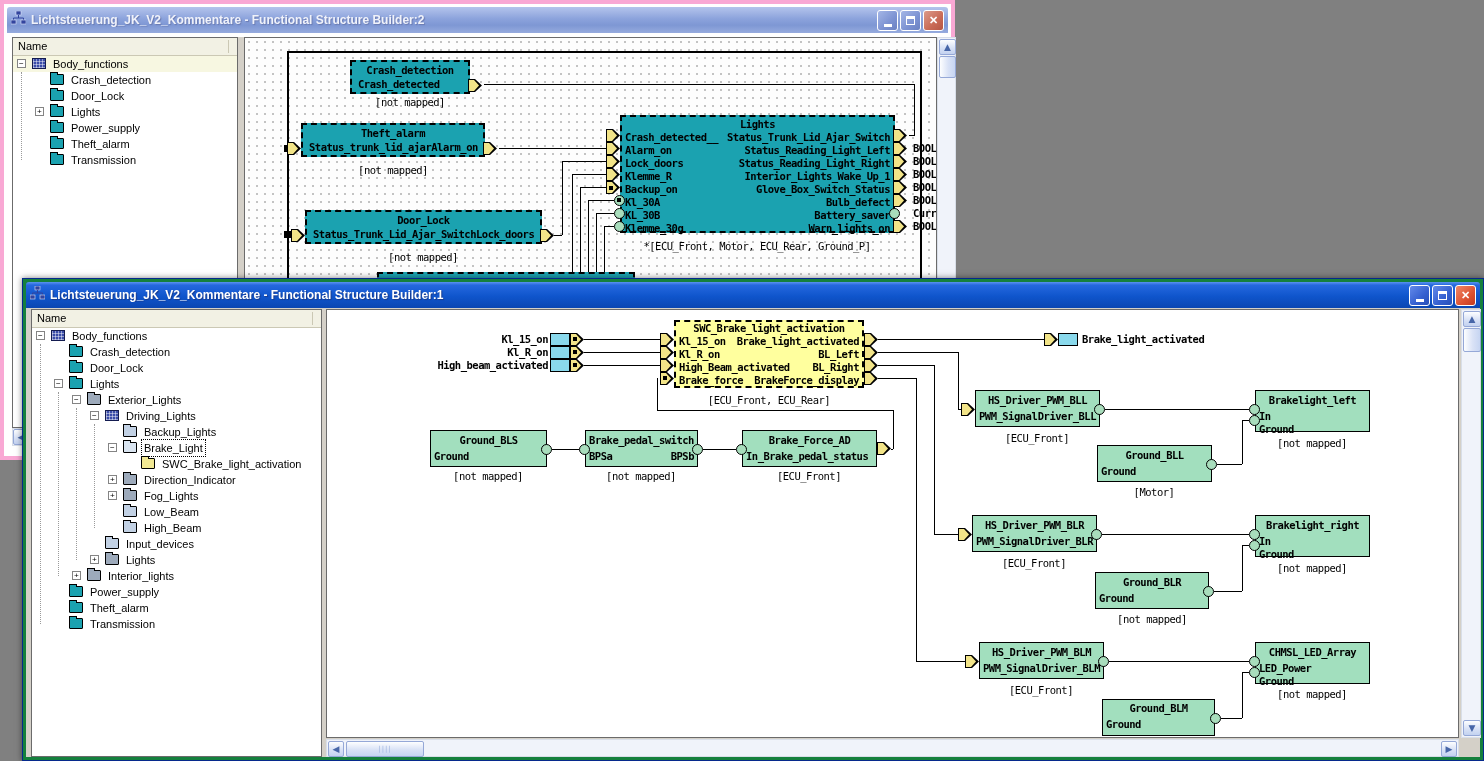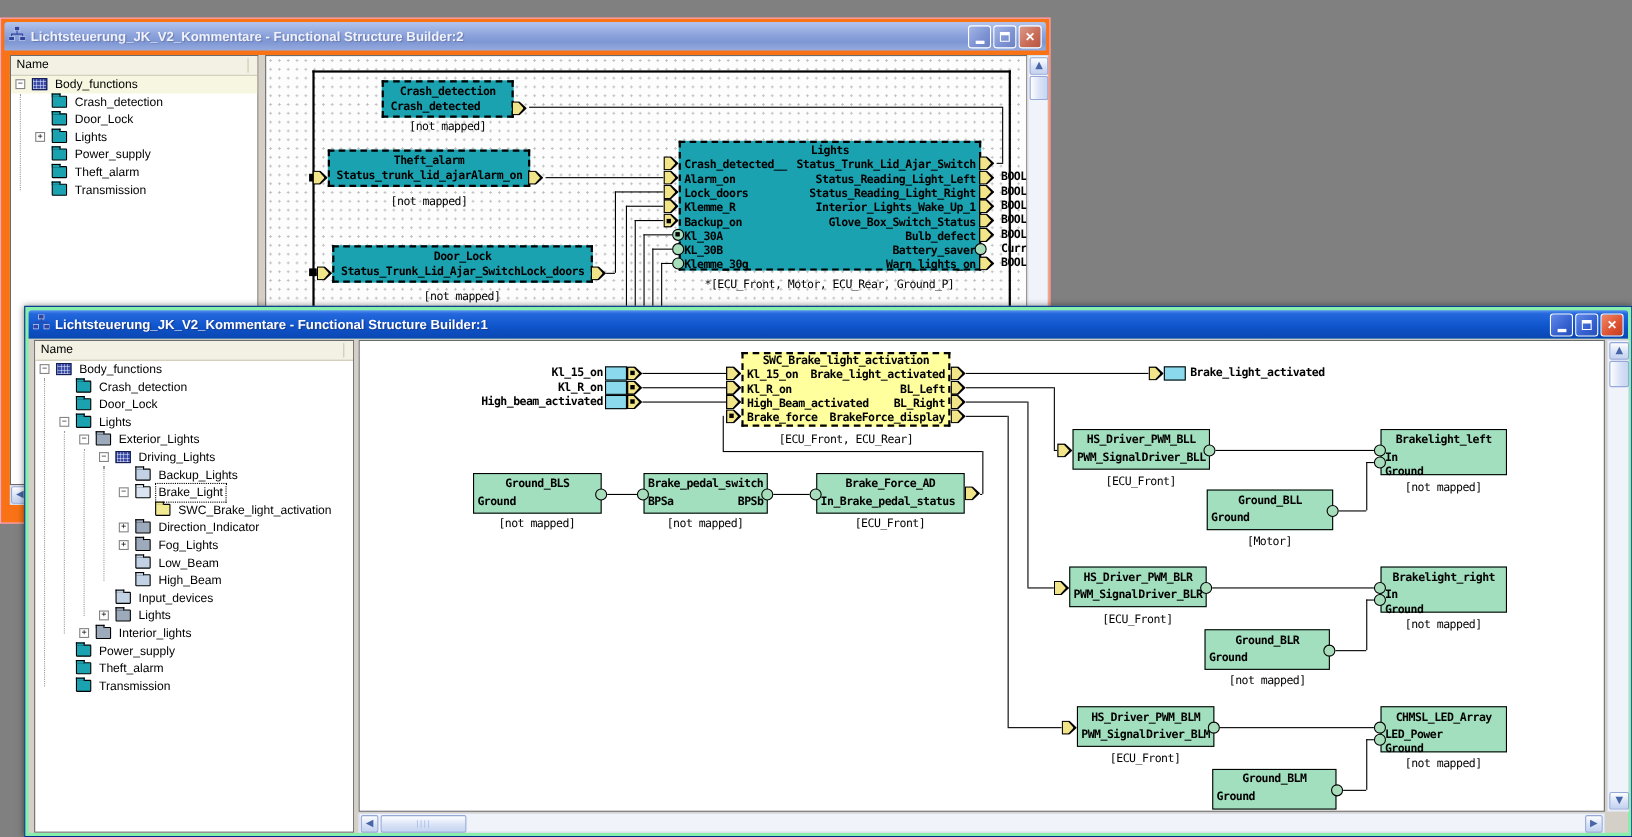--- a/index.html
+++ b/index.html
@@ -68,21 +68,21 @@
   
   .sbtrack{position:absolute;background:#F0F3FA;border:1px solid #D8DEE8;box-sizing:border-box}
   .sbtn{position:absolute;background:linear-gradient(180deg,#FDFEFF 0%,#D9E2F6 55%,#C3D2F0 100%);border:1px solid #95A8D7;border-radius:2px;box-sizing:border-box;color:#4766A8;font:bold 9px/14px "DejaVu Sans",sans-serif;text-align:center}
   .sthumb{position:absolute;background:linear-gradient(90deg,#FDFEFF 0%,#D9E2F6 55%,#C6D5F2 100%);border:1px solid #95A8D7;border-radius:2px;box-sizing:border-box;color:#9FB4E0;font:7px/14px "DejaVu Sans",sans-serif;text-align:center;letter-spacing:1px}
   .sthumb.h{background:linear-gradient(180deg,#FDFEFF 0%,#D9E2F6 55%,#C6D5F2 100%)}
   .gap{position:absolute;background:#D4D0C8}
 </style>
 </head>
 <body>
 
-<div class="win" id="w2" style="left:0;top:16px;width:955px;height:460px;background:#f97316;border:1px solid #f9a8d4">
+<div class="win" id="w2" style="left:0;top:0;width:955px;height:460px;background:#ffffff;border:4px solid #f9a8d4">
   <div class="tbar inactive">
     <span>
       <svg width="15" height="14" viewBox="0 0 15 14">
           <rect x="5" y="0" width="5" height="4" fill="#32449E" stroke="#DCE4F8" stroke-width="0.6"></rect>
           <path d="M7.5 4v3 M2.5 9V7h10v2" stroke="#32449E" fill="none"></path>
           <rect x="0" y="9" width="5" height="4" fill="#32449E" stroke="#DCE4F8" stroke-width="0.6"></rect>
           <rect x="10" y="9" width="5" height="4" fill="#32449E" stroke="#DCE4F8" stroke-width="0.6"></rect>
         </svg>
     </span>
     <span class="ttl">Lichtsteuerung_JK_V2_Kommentare - Functional Structure Builder:2</span>
@@ -262,21 +262,21 @@
 
     <div class="blk teal dash" style="left:132px;top:234px;width:258px;height:14px"></div>
   </div>
 
   <div class="sbtrack" style="left:933px;top:33px;width:19px;height:412px">
     <span class="sbtn" style="left:1px;top:1px;width:17px;height:16px">▲</span>
     <span class="sthumb" style="left:1px;top:18px;width:17px;height:22px"></span>
   </div>
 </div>
 
-<div class="win" id="w1" style="left:22px;top:278px;width:1462px;height:483px;background:#86efac;border:1px solid #06298C;box-shadow:0 0 6px rgba(0,0,0,.5)">
+<div class="win" id="w1" style="left:22px;top:278px;width:1462px;height:483px;background:#15803d;border:1px solid #06298C;box-shadow:0 0 6px rgba(0,0,0,.5)">
   <div class="tbar active">
     <span>
       <svg width="15" height="14" viewBox="0 0 15 14">
           <rect x="5" y="0" width="5" height="4" fill="#32449E" stroke="#DCE4F8" stroke-width="0.6"></rect>
           <path d="M7.5 4v3 M2.5 9V7h10v2" stroke="#32449E" fill="none"></path>
           <rect x="0" y="9" width="5" height="4" fill="#32449E" stroke="#DCE4F8" stroke-width="0.6"></rect>
           <rect x="10" y="9" width="5" height="4" fill="#32449E" stroke="#DCE4F8" stroke-width="0.6"></rect>
         </svg>
     </span>
     <span class="ttl">Lichtsteuerung_JK_V2_Kommentare - Functional Structure Builder:1</span>

